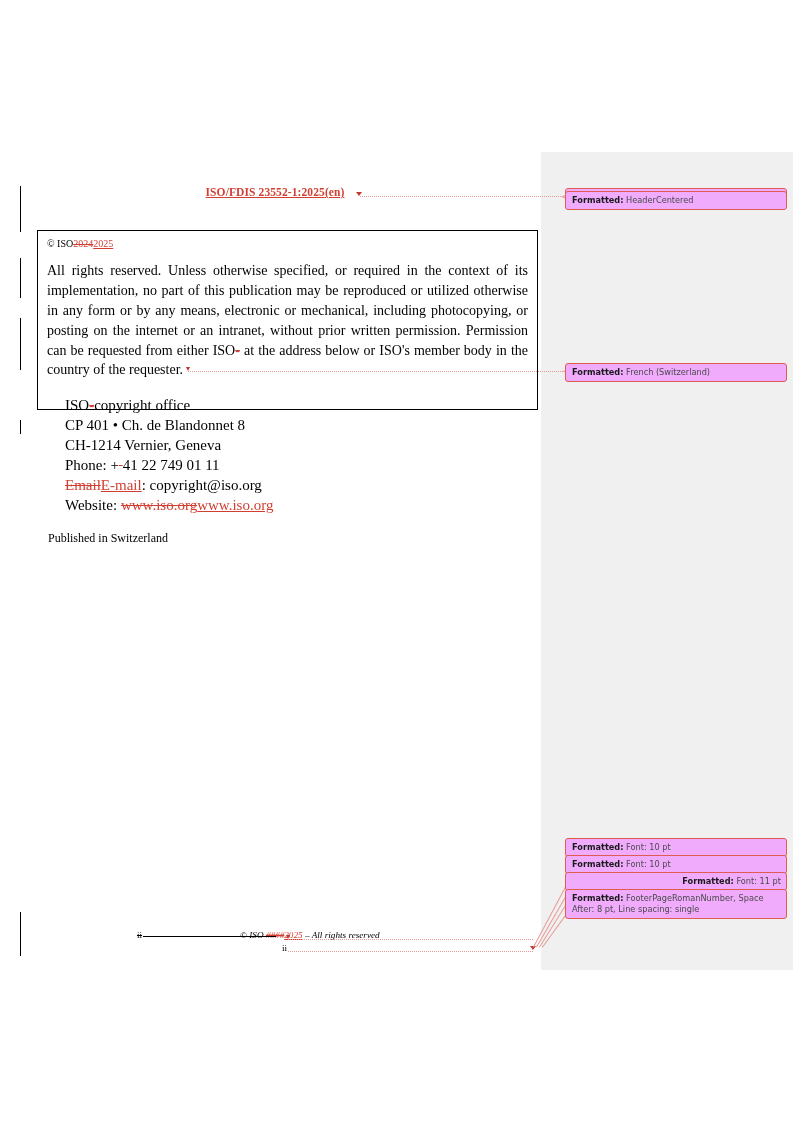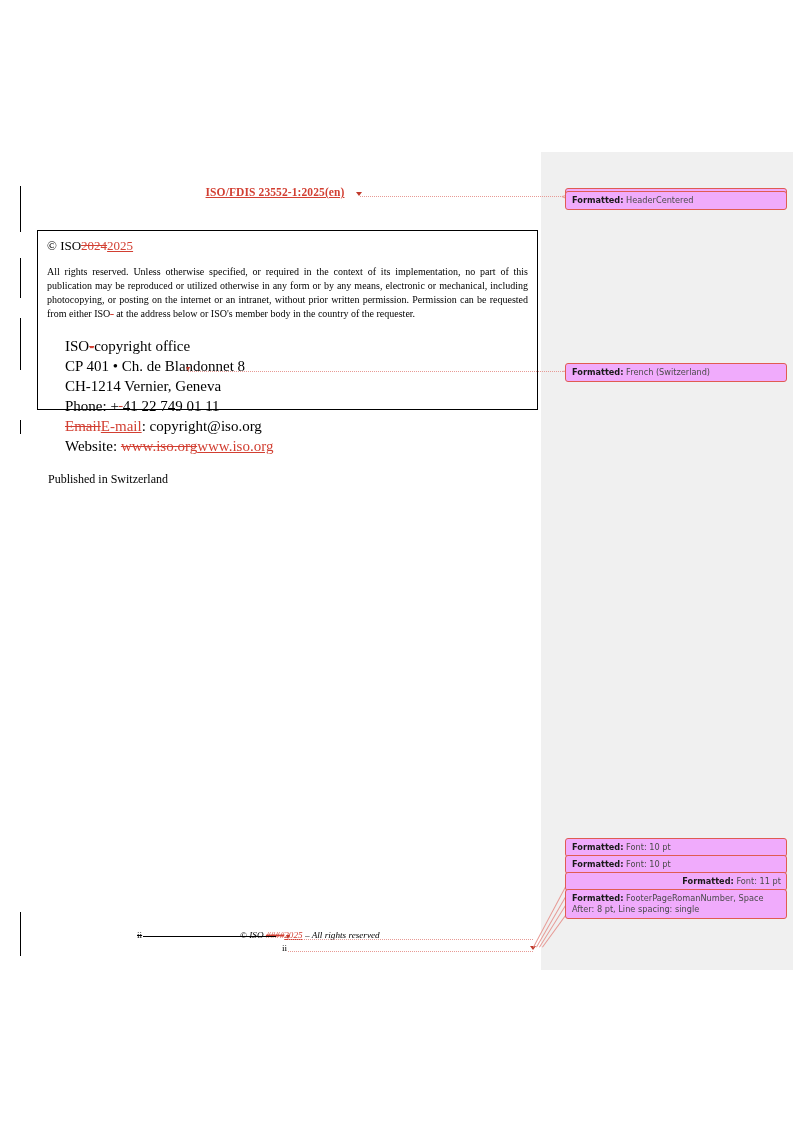--- a/index.html
+++ b/index.html
@@ -61,35 +61,35 @@
     position: absolute;
     left: 37px;
     top: 230px;
     width: 501px;
     height: 180px;
     border: 1px solid #000000;
     box-sizing: border-box;
     padding: 7px 9px 0 9px;
   }
   #copyright-line {
-    font-size: 13px;
+    font-size: 10px;
     color: #000;
     margin: 0 0 11px 0;
     line-height: 1.2;
   }
   .del {
     color: #d23f32;
     text-decoration: line-through;
   }
   .ins {
     color: #d23f32;
     text-decoration: underline;
   }
   #rights-para {
-    font-size: 10px;
+    font-size: 14px;
     line-height: 1.42;
     text-align: justify;
     margin: 0;
     color: #000;
   }
   #address-block {
     margin: 16px 0 0 18px;
     font-size: 15px;
     line-height: 1.33;
     color: #000;

